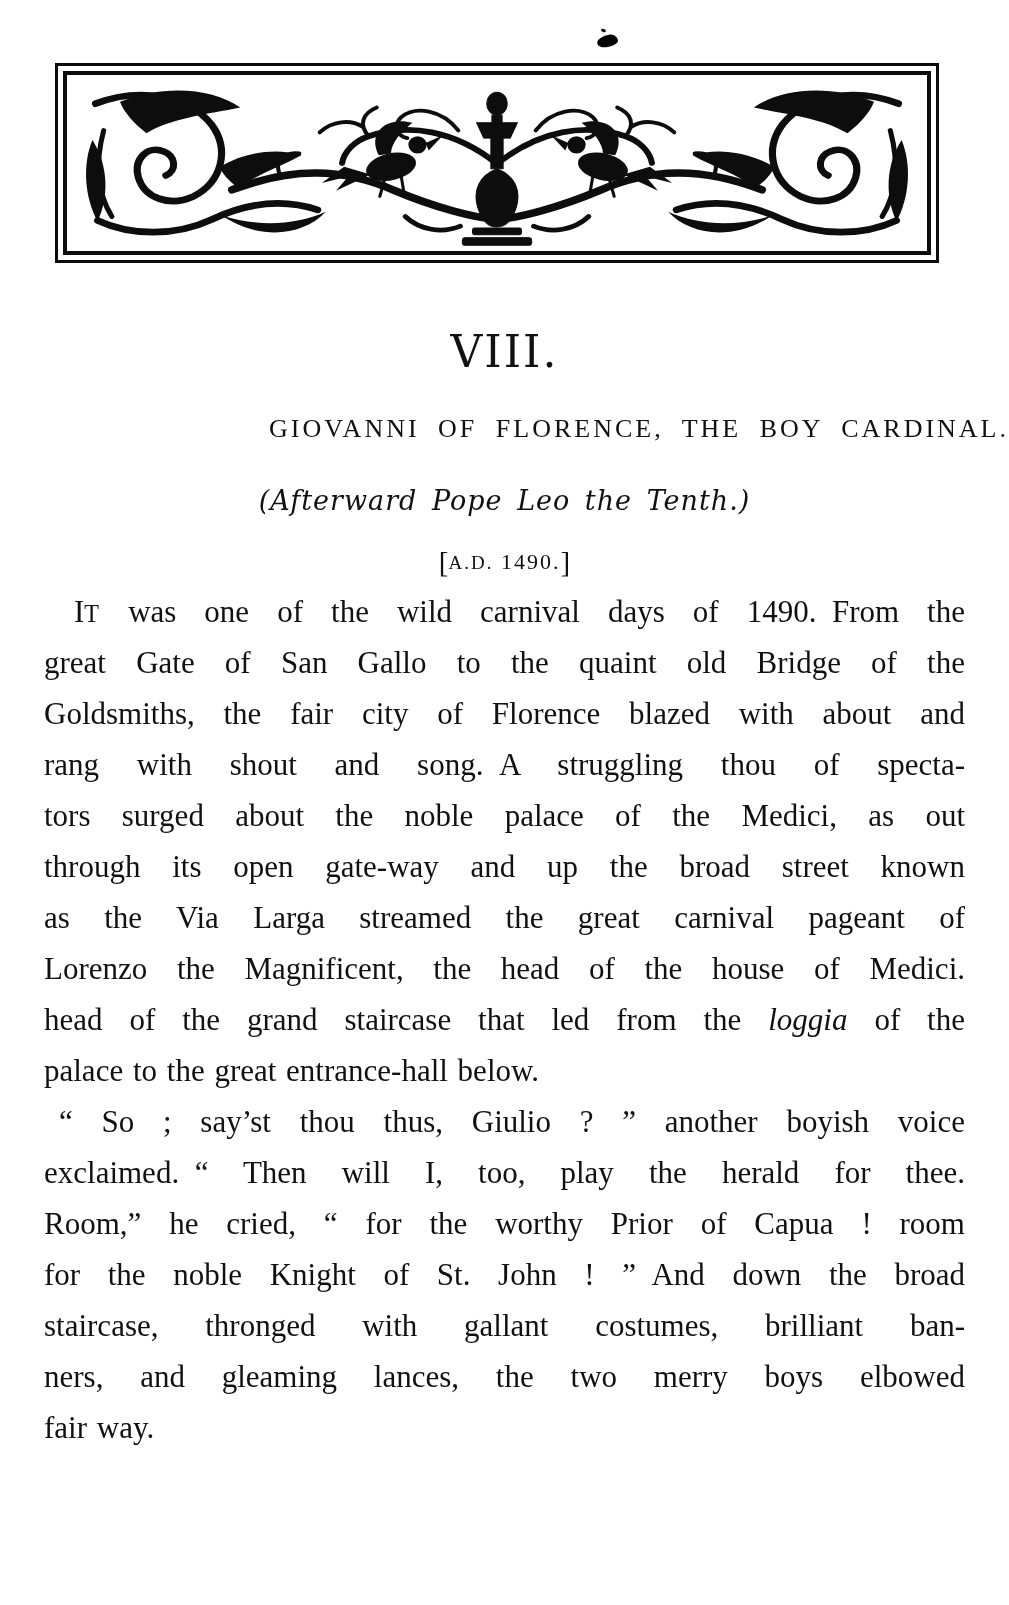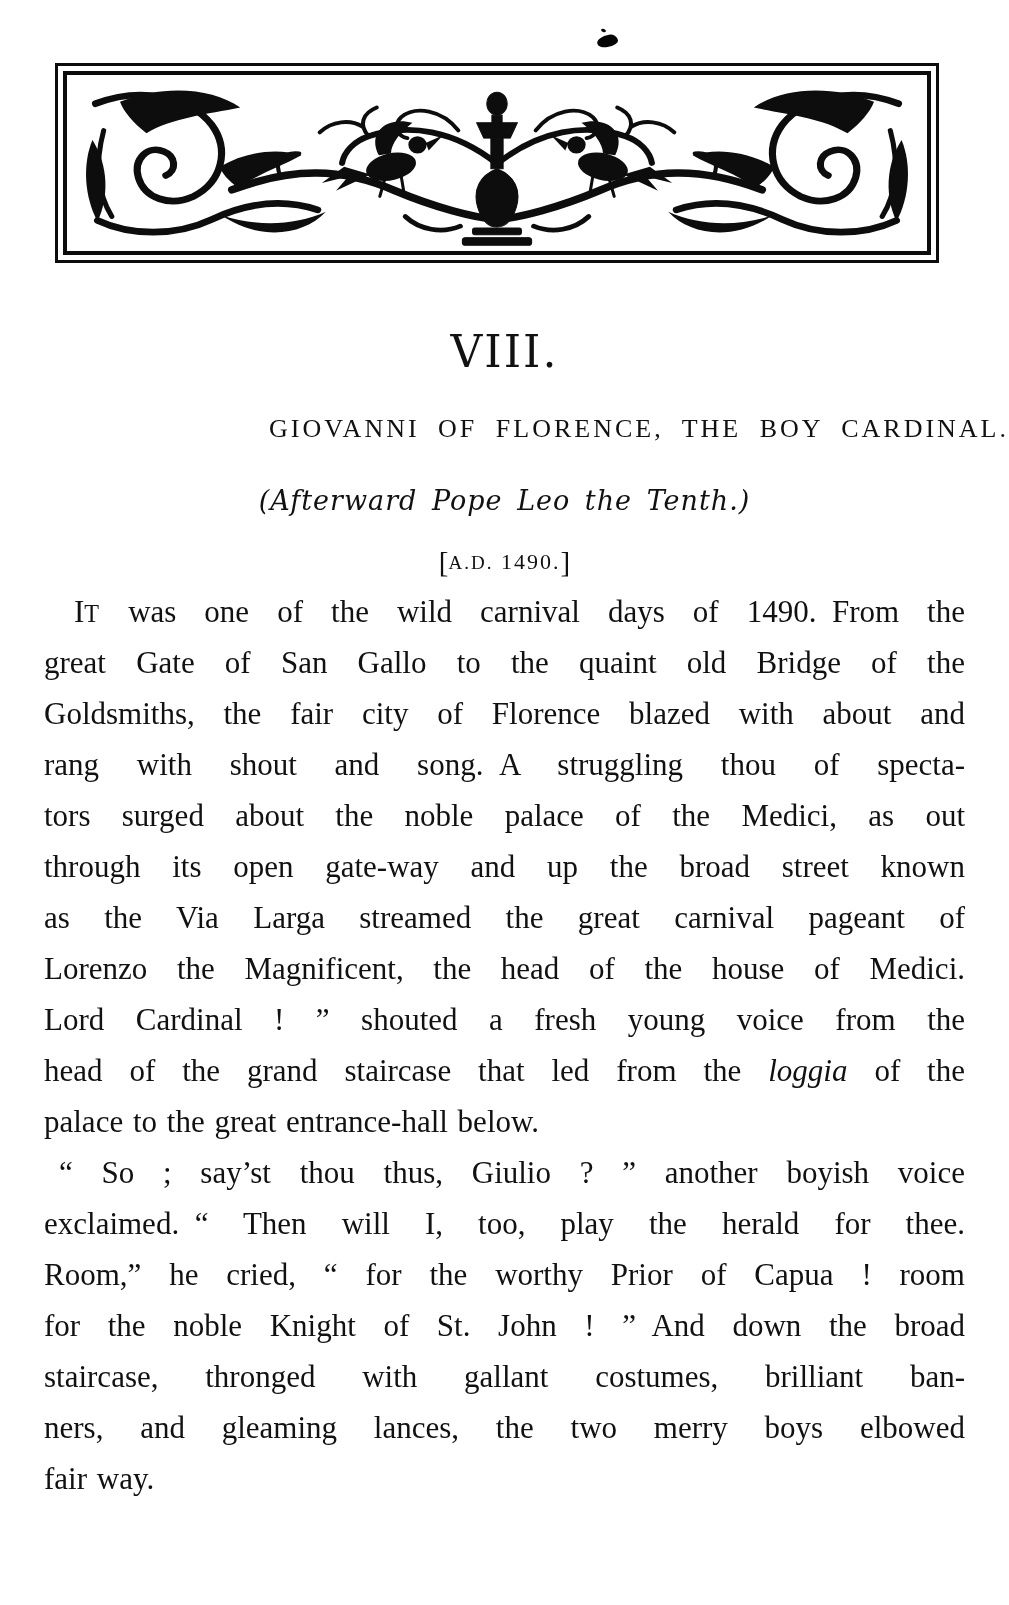--- a/index.html
+++ b/index.html
@@ -158,21 +158,20 @@
 
   <div class="body-text">
       <div class="line j indent-lg">I<span class="sc">T</span> was one of the wild carnival days of 1490. From the</div>
       <div class="line j">great Gate of San Gallo to the quaint old Bridge of the</div>
       <div class="line j">Goldsmiths, the fair city of Florence blazed with about and</div>
       <div class="line j">rang with shout and song. A struggling thou of specta-</div>
       <div class="line j">tors surged about the noble palace of the Medici, as out</div>
       <div class="line j">through its open gate-way and up the broad street known</div>
       <div class="line j">as the Via Larga streamed the great carnival pageant of</div>
       <div class="line j">Lorenzo the Magnificent, the head of the house of Medici.</div>
-      <div class="line j">Lord Cardinal ! ” shouted a fresh young voice from the</div>
       <div class="line j">head of the grand staircase that led from the <i>loggia</i> of the</div>
       <div class="line">palace to the great entrance-hall below.</div>
       <div class="line j indent-sm">“ So ; say’st thou thus, Giulio ? ” another boyish voice</div>
       <div class="line j">exclaimed. “ Then will I, too, play the herald for thee.</div>
       <div class="line j">Room,” he cried, “ for the worthy Prior of Capua ! room</div>
       <div class="line j">for the noble Knight of St. John ! ” And down the broad</div>
       <div class="line j">staircase, thronged with gallant costumes, brilliant ban-</div>
       <div class="line j">ners, and gleaming lances, the two merry boys elbowed</div>
       <div class="line">fair way.</div>
     </div>

